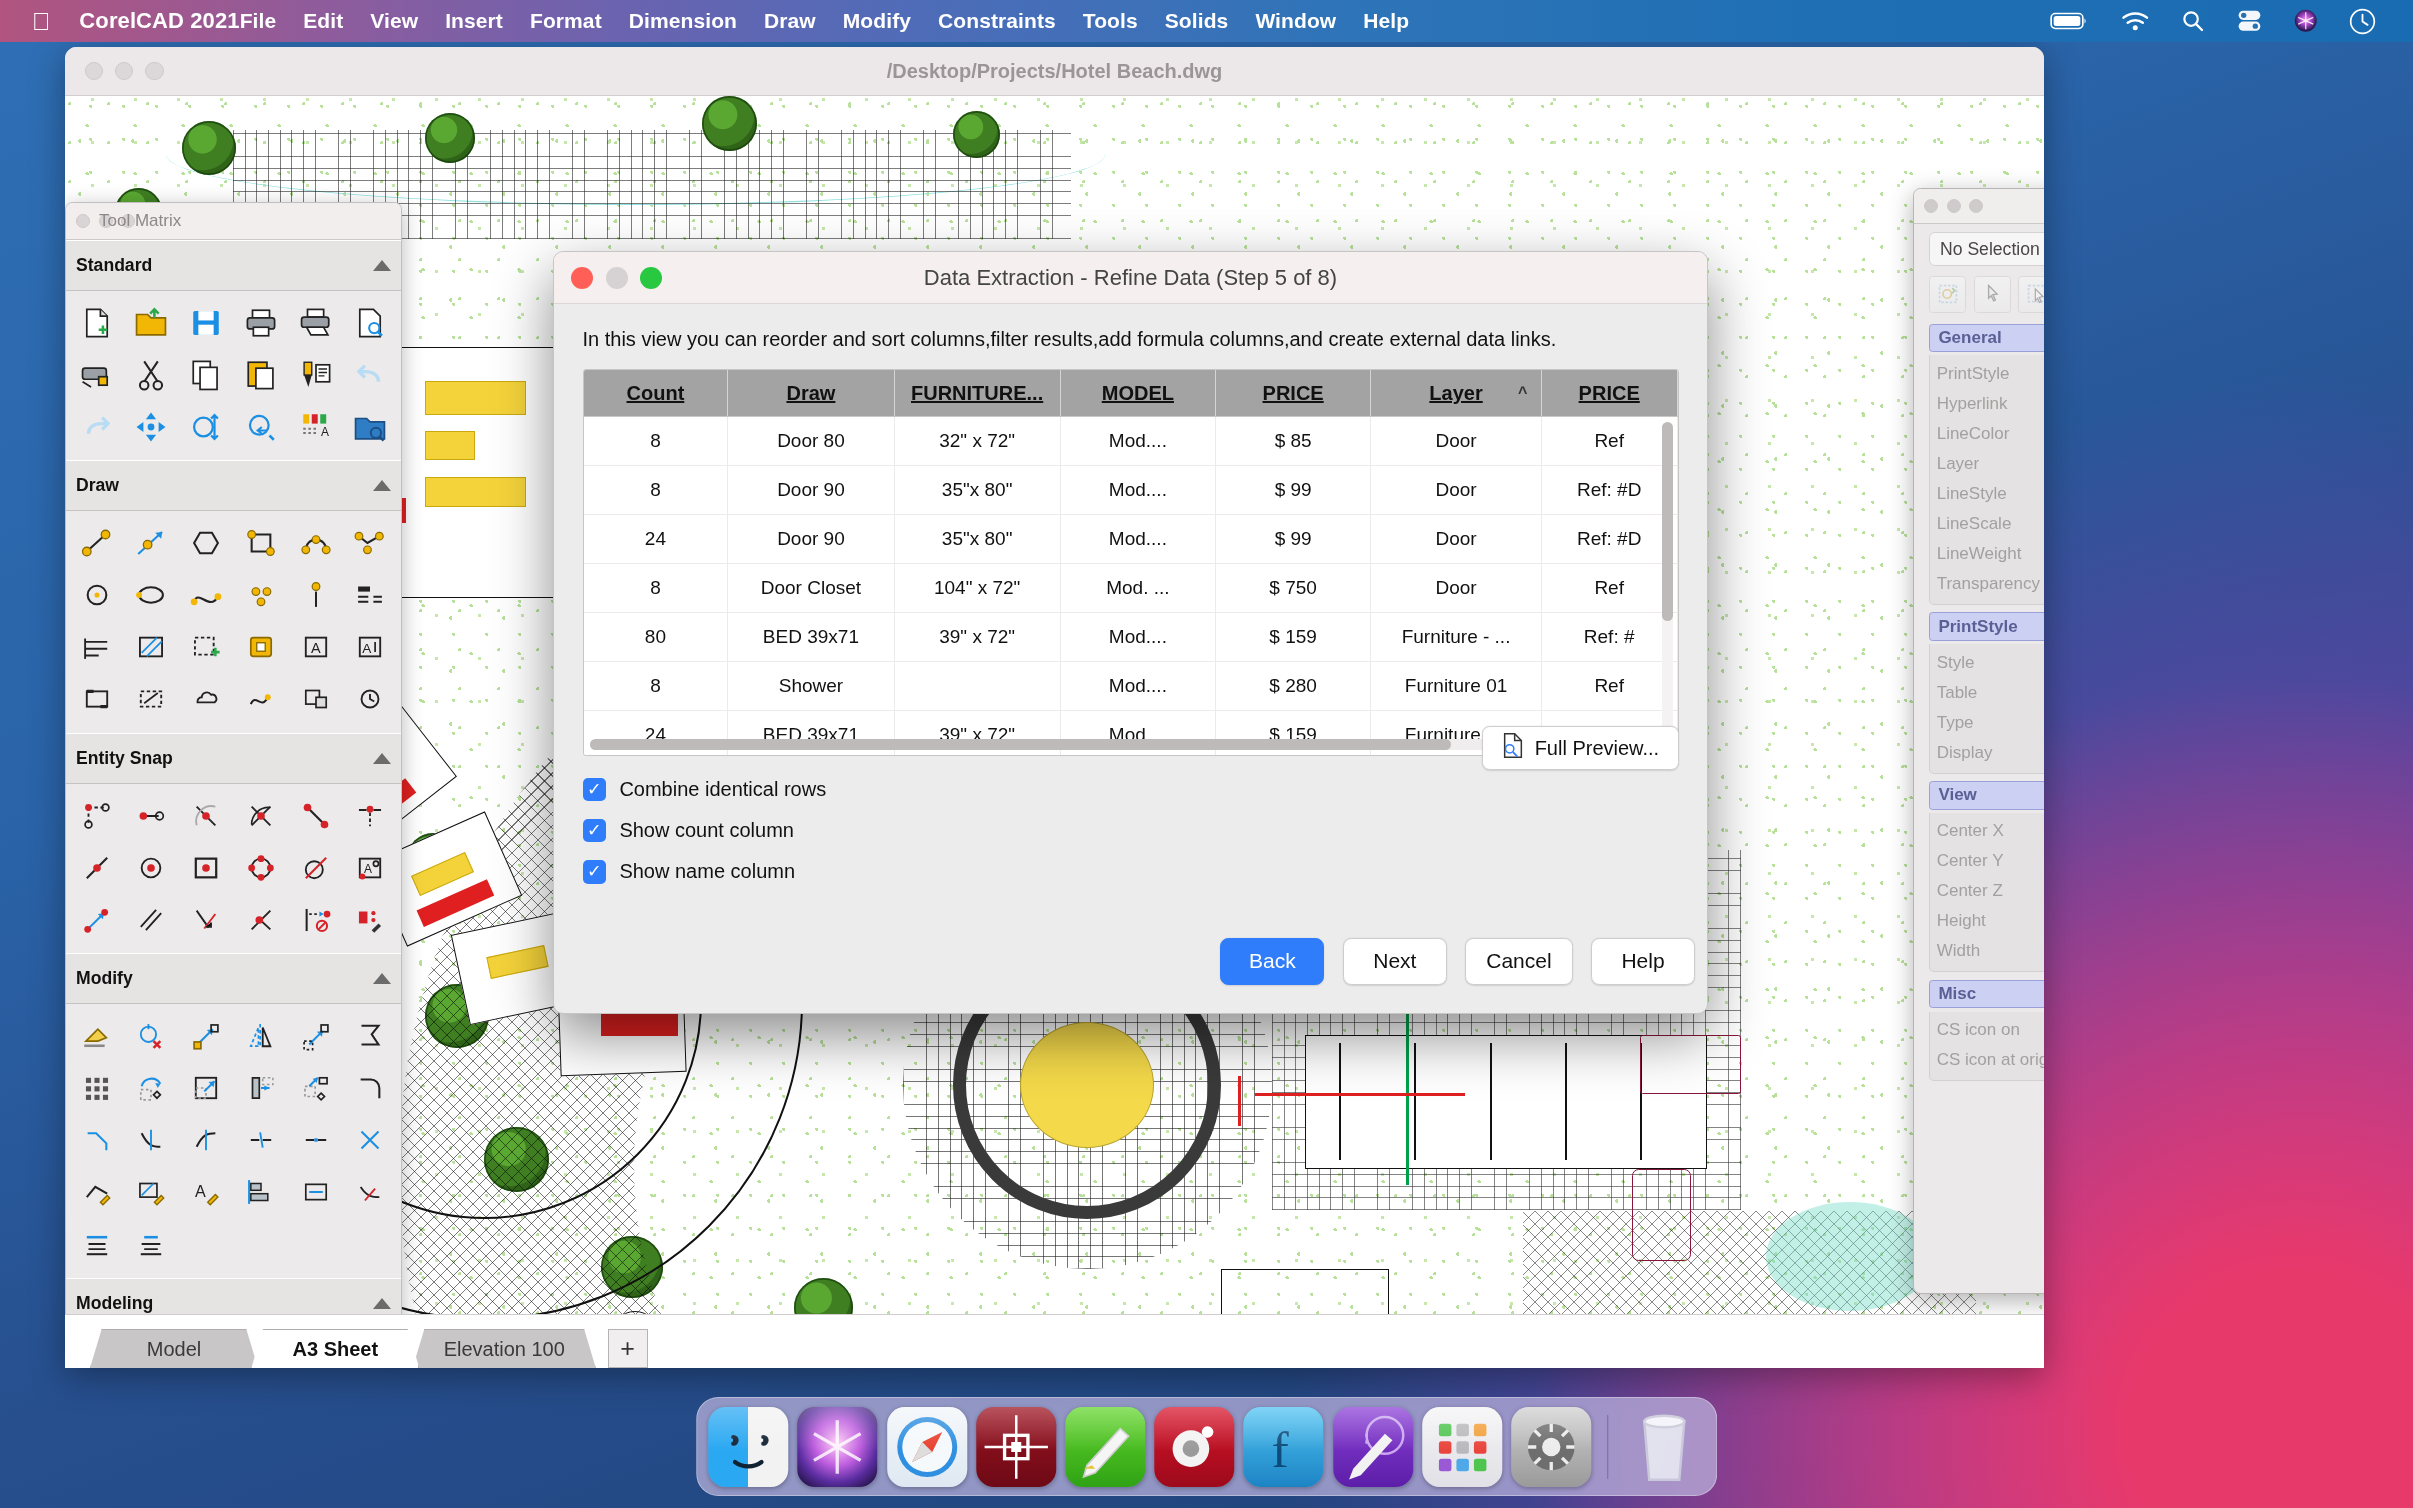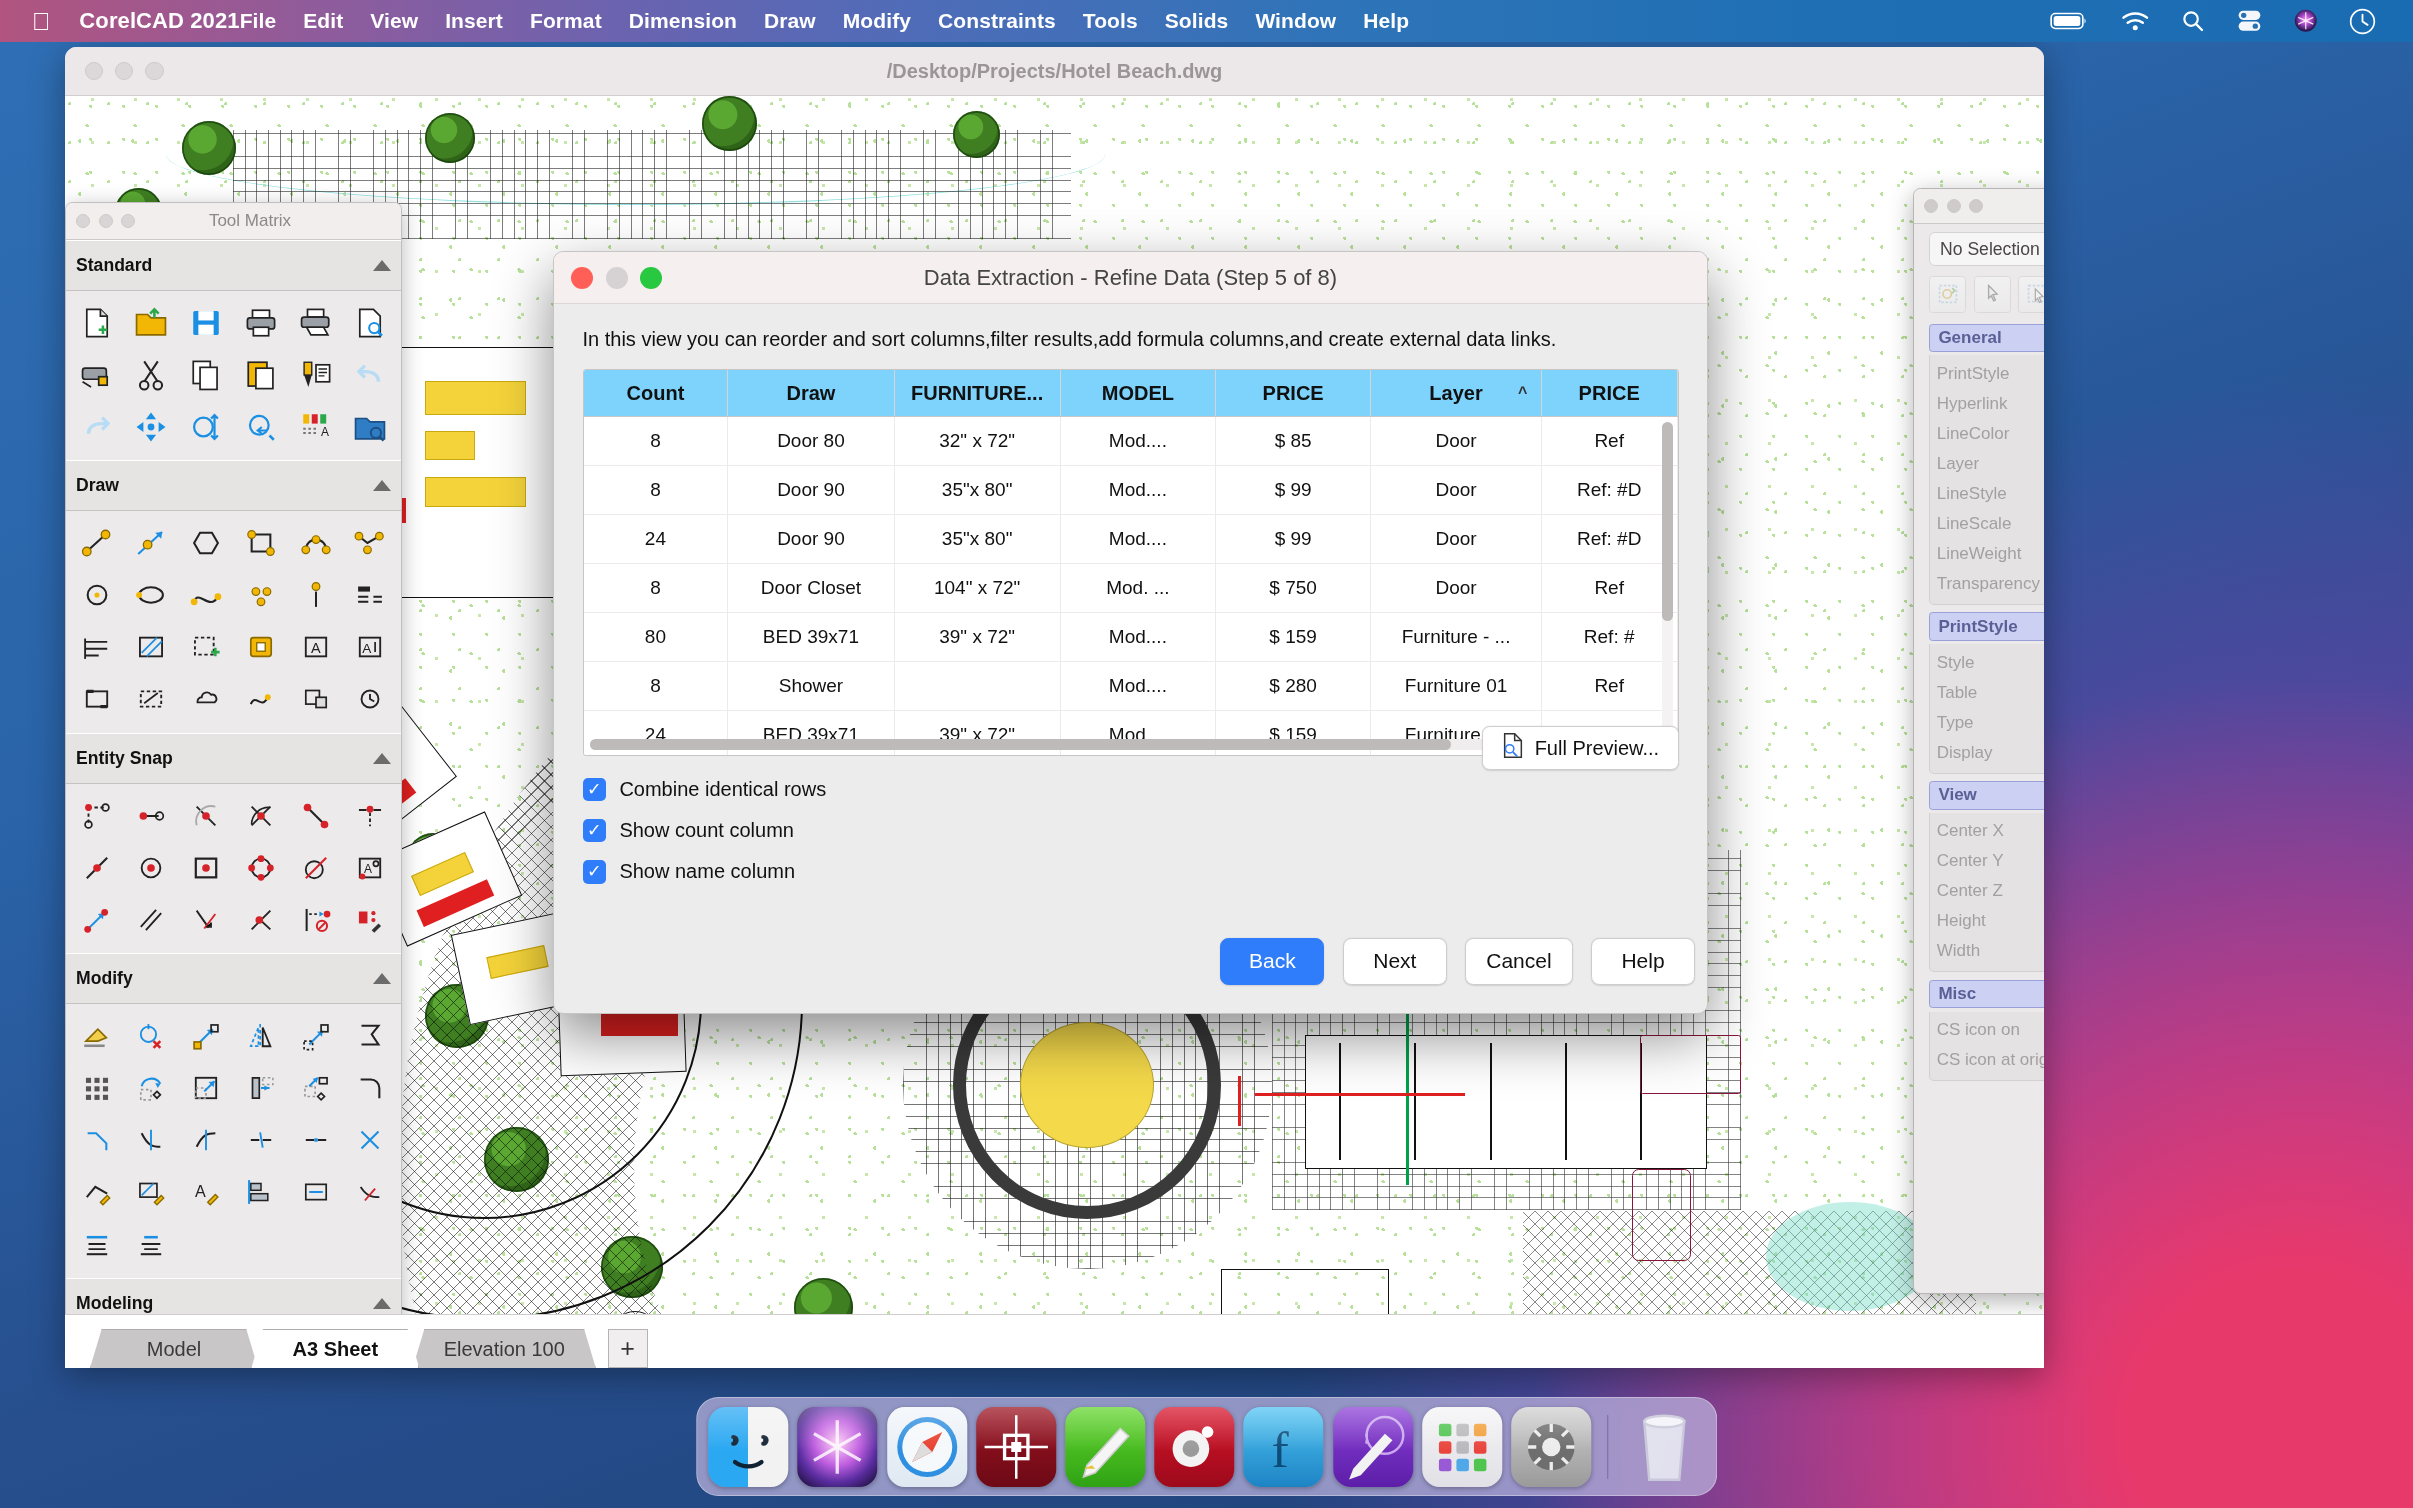--- a/index.html
+++ b/index.html
@@ -94,21 +94,21 @@
     box-shadow:0 5px 22px rgba(0,0,0,.28);
     overflow:hidden; display:flex; flex-direction:column;
   }
   #tm-title {
     height:37px; background:#f2eeee; border-bottom:0.8px solid #cdc8c9;
     position:relative; display:flex; align-items:center; flex:none;
   }
   #tm-title .tl-dots { gap:8.4px; margin-left:10px; }
   #tm-title .tl-dot { width:14.2px; height:14.2px; background:#d9d4d5; }
   #tm-title span.t {
-    position:absolute; left:0; right:0; text-align:center;
+    position:absolute; left:0; right:0; 
     font-size:17px; color:#8d8889; font-weight:normal;padding-left:33px;
   }
   .tm-body { flex:1; overflow:hidden; }
   .tm-section-hdr {
     height:51px; background:#e6e3e3; border-top:0.8px solid #fff; border-bottom:0.8px solid #c6c2c3;
     display:flex; align-items:center; justify-content:space-between;
     padding:0 10px; font-size:17.6px; font-weight:bold; color:#111;
   }
   .tm-tri { width:0;height:0;border-left:9.2px solid transparent;border-right:9.2px solid transparent;border-bottom:11px solid #6b6b6b; }
   .tm-grid { display:grid; grid-template-columns:repeat(6,1fr); padding:5.9px 3.4px 7.5px 3.4px; }
@@ -187,21 +187,21 @@
   #dlg-body { padding:23.5px 28.5px 0 28.5px; }
   #dlg-desc { font-size:20px; color:#111; margin-bottom:18.4px; }
   #grid-wrap {
     background:#fff; border:0.8px solid #c8c5c5; border-radius:2.5px;
     height:387px; position:relative; overflow:hidden;
   }
   table#grid { width:100%; border-collapse:collapse; table-layout:fixed; }
   table#grid th {
     height:47px; font-size:20px; font-weight:bold; color:#111;
     border-right:0.8px solid #d7d4d4; border-bottom:0.8px solid #c9c6c6;
-    background:#7dd3fc; position:relative;
+    background:#a3a3a3; position:relative;text-decoration:underline;
   }
   table#grid td {
     height:49px; font-size:19px; color:#111; text-align:center;
     border-right:0.8px solid #eceaea; border-bottom:0.8px solid #eceaea;
   }
   th .sortmark { position:absolute; right:13.4px; top:50%; transform:translateY(-50%); font-size:16px; color:#333; }
   #grid-hscroll {
     position:absolute; left:6.7px; right:25px; bottom:5px; height:11px;
     background:#efeded; border-radius:5.9px;
   }

